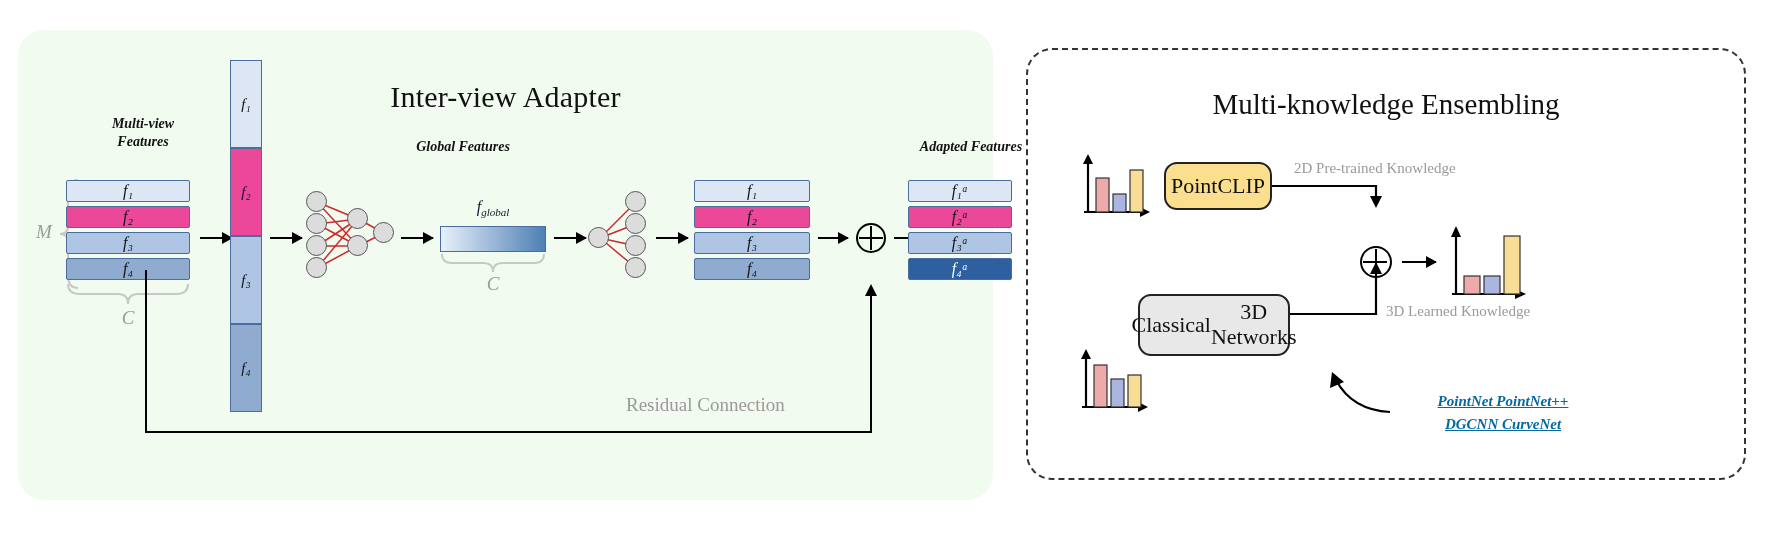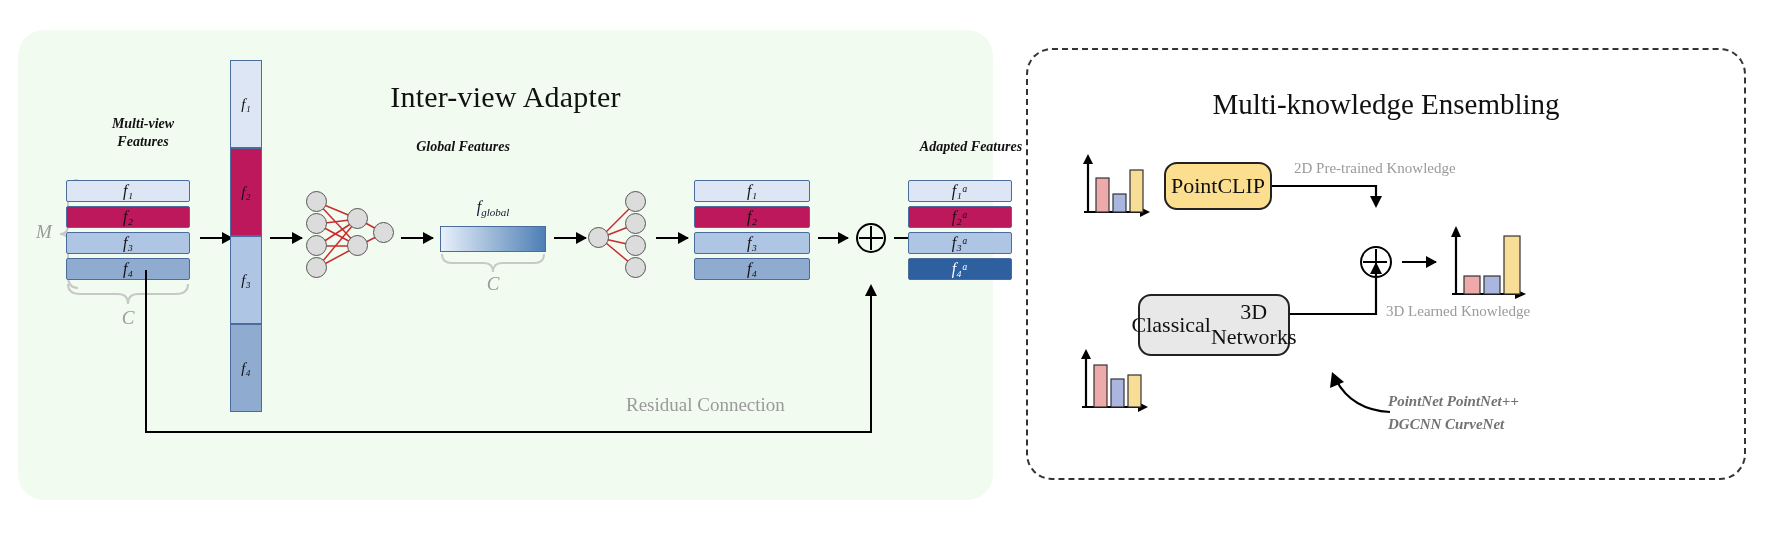--- a/index.html
+++ b/index.html
@@ -19,21 +19,21 @@
     position:absolute;font-style:italic;font-weight:bold;font-size:14px;
     color:#111;text-align:center;line-height:1.25;
   }
 
   
   .fbox{
     position:absolute;border:1.3px solid #4a6d9e;border-radius:2px;
     display:flex;align-items:center;justify-content:center;
     font-style:italic;font-size:16px;color:#111;box-sizing:border-box;
   }
-  .c1{background:#dce6f4;} .c2{background:#be185d;}
+  .c1{background:#dce6f4;} .c2{background:#ec4899;}
   .c3{background:#aec5e4;} .c4{background:#8fabd0;}
   .c4b{background:#2e5f9e;color:#fff;}
 
   
   .vcell{
     position:absolute;border:1.3px solid #4a6d9e;box-sizing:border-box;
     display:flex;align-items:center;justify-content:center;
     font-style:italic;font-size:15px;color:#111;
   }
 
@@ -81,21 +81,21 @@
     position:absolute;border:2px solid #222;border-radius:13px;
     display:flex;align-items:center;justify-content:center;
     text-align:center;font-size:22px;color:#111;line-height:1.12;
     box-sizing:border-box;
   }
   #pointclip-box{background:#fbdf8f;}
   #classical-box{background:#e8e8e8;}
   .gray-cap{position:absolute;color:#9a9a9a;font-size:15px;white-space:nowrap;}
   .net-names{
     position:absolute;font-style:italic;font-weight:bold;font-size:15px;
-    color:#737373;line-height:1.55;
+    color:#0369a1;line-height:1.55;text-align:center;text-decoration:underline;
   }
 </style>
 </head>
 <body>
 
 <div id="left-panel">
 
   <div id="panel-title-left">Inter-view Adapter</div>
 
   <div class="sec-label" style="left:40px;top:85px;width:170px;">

